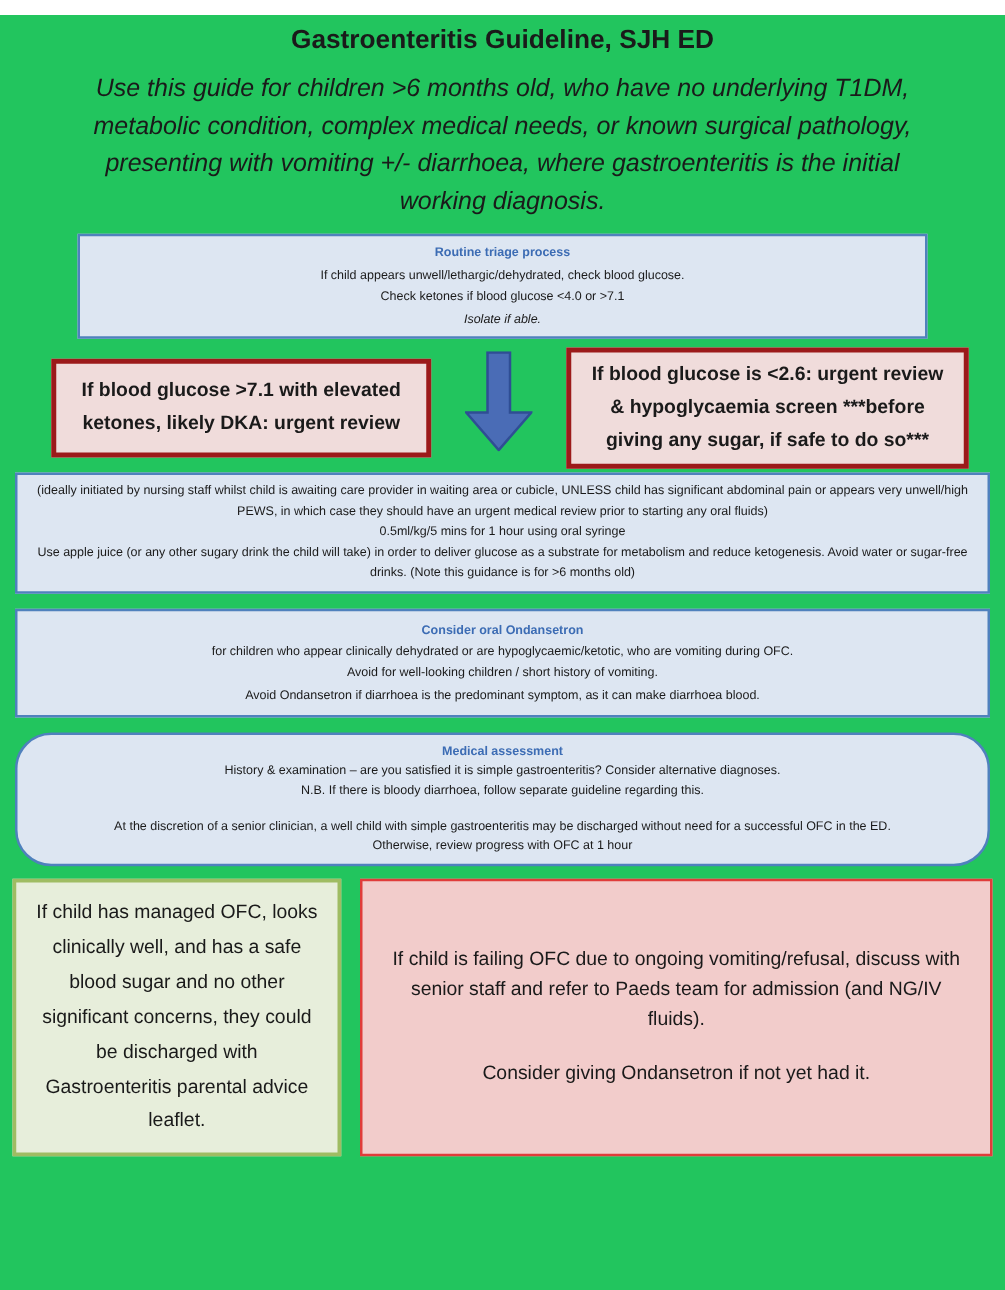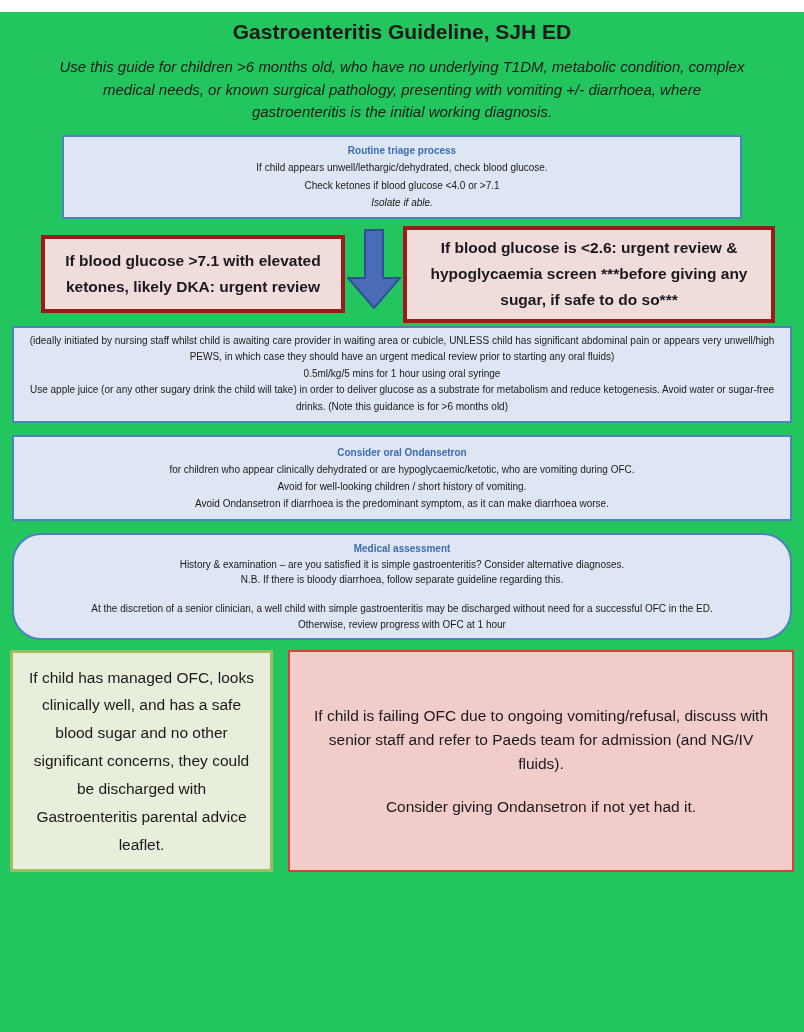--- a/index.html
+++ b/index.html
@@ -13,28 +13,28 @@
     --red-fill:#F2CCCB;
     --red-border:#E03C3A;
     --arrow-fill:#4A6CB6;
     --arrow-stroke:#2F4E94;
     --text:#1a1a1a;
   }
   *{box-sizing:border-box;margin:0;padding:0;}
   body{background:#ffffff;font-family:"Liberation Sans",sans-serif;color:var(--text);}
   .page{width:804px;height:1032px;overflow:hidden;background:#22c55e;margin:12px auto;}
   .title{text-align:center;font-size:21px;font-weight:bold;padding-top:8px;}
-  .intro{width:690px;margin:12px auto 0;text-align:center;font-style:italic;font-size:15px;line-height:1.5;}
+  .intro{width:690px;margin:12px auto 0;text-align:center;font-style:italic;font-size:20px;line-height:1.5;}
   .box-blue{background:var(--blue-fill);border:2px solid var(--blue-border);text-align:center;font-size:10px;}
   .box-heading{color:var(--heading-blue);font-weight:bold;}
   .triage{width:680px;margin:11px auto 0;padding:5px 12px;line-height:1.75;}
   .alerts-row{width:766px;margin:7px auto 0;display:flex;align-items:flex-start;justify-content:center;}
   .alert{background:var(--pink-fill);border:4px solid var(--darkred-border);font-weight:bold;text-align:center;font-size:15.5px;line-height:1.7;}
   .alert-left{width:304px;margin-left:22px;margin-top:9px;padding:9px 14px;}
-  .alert-right{width:372px;margin-right:10px;padding:5px 10px;}
+  .alert-right{width:322px;margin-right:10px;padding:5px 10px;}
   .arrow-wrap{flex:1;display:flex;justify-content:center;padding-top:3px;}
   .wide{width:780px;margin:0 auto;}
   .ofc{margin-top:3px;padding:5px 8px;line-height:1.66;}
   .ond{margin-top:12px;padding:7px 10px;line-height:1.72;}
   .assess{margin-top:12px;padding:6px 10px;line-height:1.56;border-radius:29px;}
   .assess .spaced{margin-top:13px;}
   .bold{font-weight:normal;}
   .bottom-row{width:784px;margin:10px auto 0;display:flex;gap:15px;height:222px;}
   .green-box{width:263px;background:var(--green-fill);border:3px solid var(--green-border);display:flex;align-items:center;text-align:center;padding:0 13px;font-size:15.5px;line-height:1.8;}
   .red-box{flex:1;background:var(--red-fill);border:2px solid var(--red-border);display:flex;flex-direction:column;justify-content:center;text-align:center;padding:0 18px;font-size:15.5px;line-height:1.55;gap:19px;}
@@ -72,21 +72,21 @@
   <div class="box-blue wide ofc">
     <div>(ideally initiated by nursing staff whilst child is awaiting care provider in waiting area or cubicle, UNLESS child has significant abdominal pain or appears very unwell/high PEWS, in which case they should have an urgent medical review prior to starting any oral fluids)</div>
     <div class="bold">0.5ml/kg/5 mins for 1 hour using oral syringe</div>
     <div>Use apple juice (or any other sugary drink the child will take) in order to deliver glucose as a substrate for metabolism and reduce ketogenesis. Avoid water or sugar-free drinks. (Note this guidance is for &gt;6 months old)</div>
   </div>
 
   <div class="box-blue wide ond">
     <div class="box-heading">Consider oral Ondansetron</div>
     <div>for children who appear clinically dehydrated or are hypoglycaemic/ketotic, who are vomiting during OFC.</div>
     <div>Avoid for well-looking children / short history of vomiting.</div>
-    <div>Avoid Ondansetron if diarrhoea is the predominant symptom, as it can make diarrhoea worse.</div>
+    <div>Avoid Ondansetron if diarrhoea is the predominant symptom, as it can make diarrhoea blood.</div>
   </div>
 
   <div class="box-blue wide assess">
     <div class="box-heading">Medical assessment</div>
     <div>
       <span class="bold">History &amp; examination</span><span> – are you satisfied it is simple gastroenteritis? </span><span class="bold">Consider alternative diagnoses.</span>
     </div>
     <div>N.B. If there is bloody diarrhoea, follow separate guideline regarding this.</div>
     <div class="bold spaced">At the discretion of a senior clinician, a well child with simple gastroenteritis may be discharged without need for a successful OFC in the ED.</div>
     <div class="bold">Otherwise, review progress with OFC at 1 hour</div>

